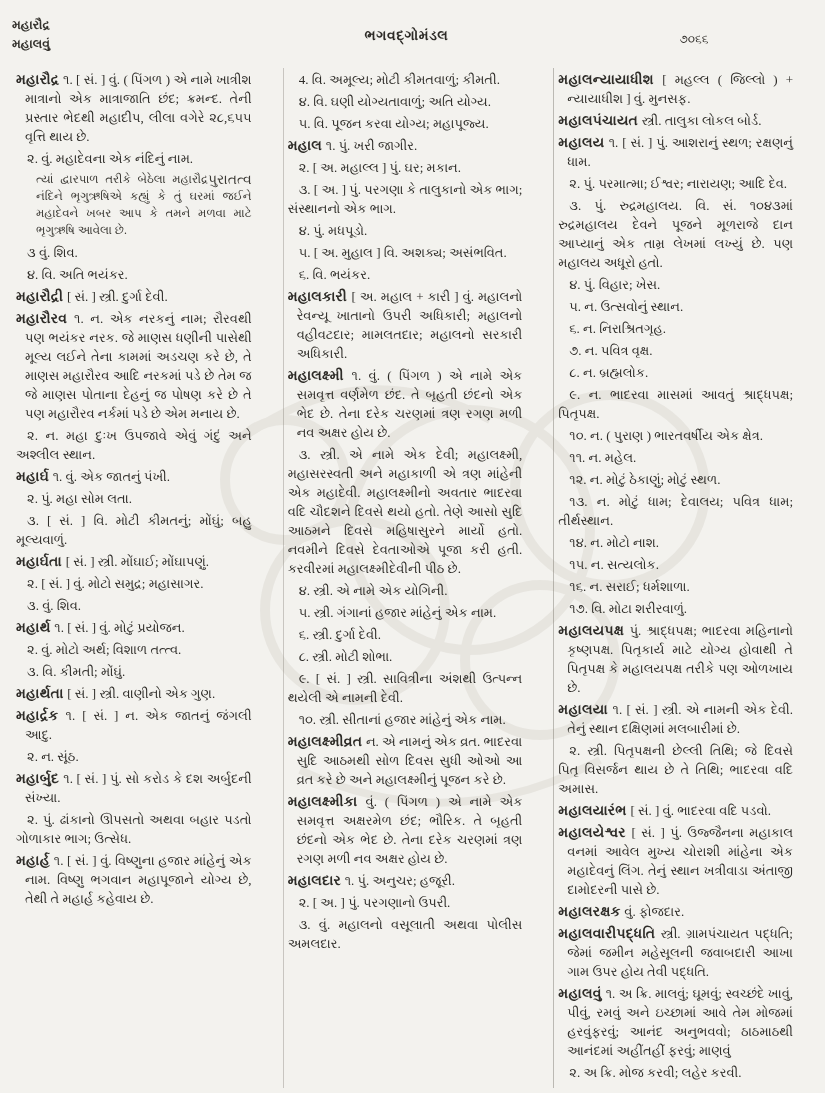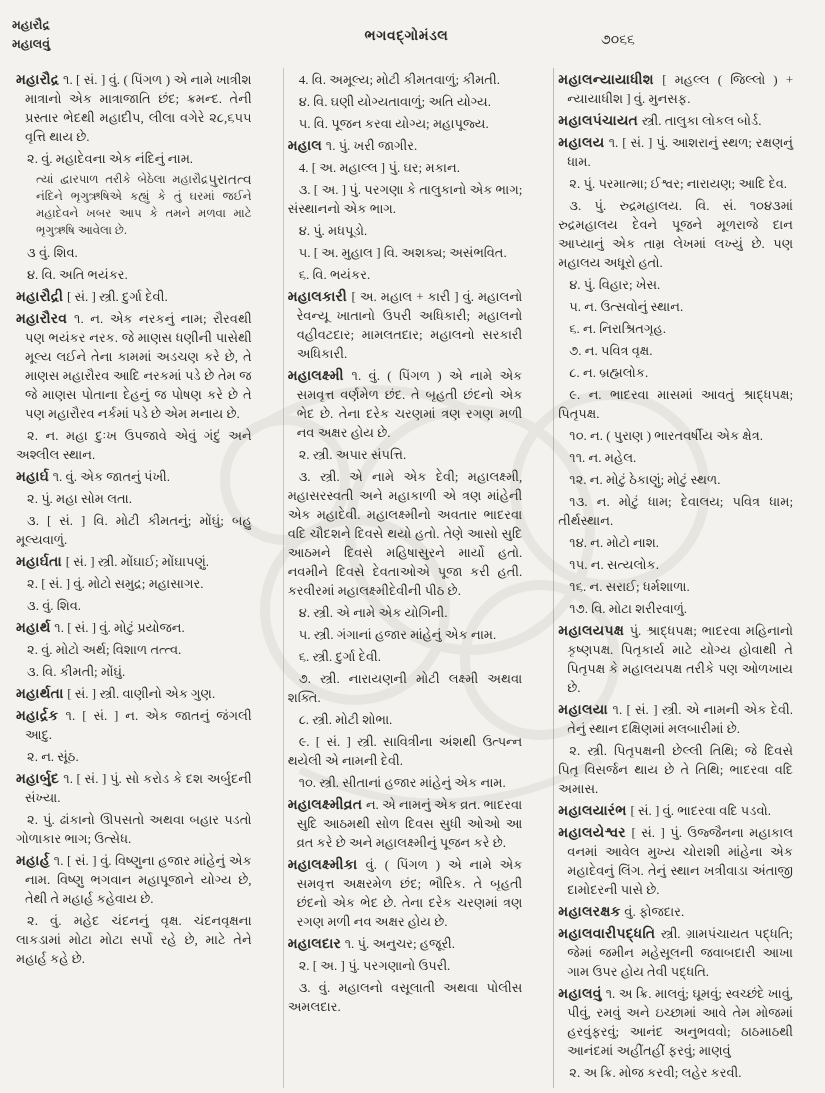--- a/index.html
+++ b/index.html
@@ -31,23 +31,23 @@
   .running-head{
     width:200px;
     font-size:12.5px;font-weight:bold;line-height:1.5;
     color:#33312c;
   }
   .title-wrap{
     flex:1;text-align:center;padding-top:12px;
     font-size:14px;font-weight:bold;letter-spacing:.5px;
   }
   .pageno-wrap{
-    width:200px;text-align:left;padding-top:16px;padding-right:14px;
+    width:200px;text-align:center;padding-top:16px;padding-right:14px;
     box-sizing:border-box;
-    font-size:14px;
+    font-size:12px;
   }
   .columns{
     position:relative;z-index:1;
     display:flex;
     height:1020px;
     overflow:hidden;
     gap:23px;
   }
   .col{
     width:33.33%;
@@ -118,40 +118,37 @@
         <p class="para sense"><span>૩. વું. શિવ.</span></p>
         <p class="para entry"><span class="headword">મહાર્થ </span><span>૧. [ સં. ] વું. મોટું પ્રયોજન.</span></p>
         <p class="para sense"><span>૨. વું. મોટો અર્થ; વિશાળ તત્ત્વ.</span></p>
         <p class="para sense"><span>૩. વિ. કીમતી; મોંઘું.</span></p>
         <p class="para entry"><span class="headword">મહાર્થતા </span><span>[ સં. ] સ્ત્રી. વાણીનો એક ગુણ.</span></p>
         <p class="para entry"><span class="headword">મહાર્દ્રક </span><span>૧. [ સં. ] ન. એક જાતનું જંગલી આદુ.</span></p>
         <p class="para sense"><span>૨. ન. સૂંઠ.</span></p>
         <p class="para entry"><span class="headword">મહાર્બુદ </span><span>૧. [ સં. ] પું. સો કરોડ કે દશ અર્બુદની સંખ્યા.</span></p>
         <p class="para sense"><span>૨. પું. ઢાંકાનો ઊપસતો અથવા બહાર પડતો ગોળાકાર ભાગ; ઉત્સેધ.</span></p>
         <p class="para entry"><span class="headword">મહાર્હ </span><span>૧. [ સં. ] વું. વિષ્ણુના હજાર માંહેનું એક નામ. વિષ્ણુ ભગવાન મહાપૂજાને યોગ્ય છે, તેથી તે મહાર્હ કહેવાય છે.</span></p>
-        <p class="para sense"><span>૨. વું. મહેદ ચંદનનું વૃક્ષ. ચંદનવૃક્ષના લાકડામાં મોટા મોટા સર્પો રહે છે, માટે તેને મહાર્હ કહે છે.</span></p>
       </div>
     <div class="col c2">
         <p class="para sense"><span>4. વિ. અમૂલ્ય; મોટી કીમતવાળું; કીમતી.</span></p>
         <p class="para sense"><span>૪. વિ. ઘણી યોગ્યતાવાળું; અતિ યોગ્ય.</span></p>
         <p class="para sense"><span>૫. વિ. પૂજન કરવા યોગ્ય; મહાપૂજ્ય.</span></p>
         <p class="para entry"><span class="headword">મહાલ </span><span>૧. પું. ખરી જાગીર.</span></p>
-        <p class="para sense"><span>4. [ અ. મહાલ્લ ] પું. ઘર; મકાન.</span></p>
+        <p class="para sense"><span>૨. [ અ. મહાલ્લ ] પું. ઘર; મકાન.</span></p>
         <p class="para sense"><span>૩. [ અ. ] પું. પરગણા કે તાલુકાનો એક ભાગ; સંસ્થાનનો એક ભાગ.</span></p>
         <p class="para sense"><span>૪. પું. મધપૂડો.</span></p>
         <p class="para sense"><span>૫. [ અ. મુહાલ ] વિ. અશક્ય; અસંભવિત.</span></p>
         <p class="para sense"><span>૬. વિ. ભયંકર.</span></p>
         <p class="para entry"><span class="headword">મહાલકારી </span><span>[ અ. મહાલ + કારી ] વું. મહાલનો રેવન્યૂ ખાતાનો ઉપરી અધિકારી; મહાલનો વહીવટદાર; મામલતદાર; મહાલનો સરકારી અધિકારી.</span></p>
         <p class="para entry"><span class="headword">મહાલક્ષ્મી </span><span>૧. વું. ( પિંગળ ) એ નામે એક સમવૃત્ત વર્ણમેળ છંદ. તે બૃહતી છંદનો એક ભેદ છે. તેના દરેક ચરણમાં ત્રણ રગણ મળી નવ અક્ષર હોય છે.</span></p>
-        <p class="para sense"><span>૨. સ્ત્રી. અપાર સંપત્તિ.</span></p>
         <p class="para sense"><span>૩. સ્ત્રી. એ નામે એક દેવી; મહાલક્ષ્મી, મહાસરસ્વતી અને મહાકાળી એ ત્રણ માંહેની એક મહાદેવી. મહાલક્ષ્મીનો અવતાર ભાદરવા વદિ ચૌદશને દિવસે થયો હતો. તેણે આસો સુદિ આઠમને દિવસે મહિષાસુરને માર્યો હતો. નવમીને દિવસે દેવતાઓએ પૂજા કરી હતી. કરવીરમાં મહાલક્ષ્મીદેવીની પીઠ છે.</span></p>
         <p class="para sense"><span>૪. સ્ત્રી. એ નામે એક યોગિની.</span></p>
         <p class="para sense"><span>૫. સ્ત્રી. ગંગાનાં હજાર માંહેનું એક નામ.</span></p>
         <p class="para sense"><span>૬. સ્ત્રી. દુર્ગા દેવી.</span></p>
-        <p class="para sense"><span>૭. સ્ત્રી. નારાયણની મોટી લક્ષ્મી અથવા શક્તિ.</span></p>
         <p class="para sense"><span>૮. સ્ત્રી. મોટી શોભા.</span></p>
         <p class="para sense"><span>૯. [ સં. ] સ્ત્રી. સાવિત્રીના અંશથી ઉત્પન્ન થયેલી એ નામની દેવી.</span></p>
         <p class="para sense"><span>૧૦. સ્ત્રી. સીતાનાં હજાર માંહેનું એક નામ.</span></p>
         <p class="para entry"><span class="headword">મહાલક્ષ્મીવ્રત </span><span>ન. એ નામનું એક વ્રત. ભાદરવા સુદિ આઠમથી સોળ દિવસ સુધી ઓઓ આ વ્રત કરે છે અને મહાલક્ષ્મીનું પૂજન કરે છે.</span></p>
         <p class="para entry"><span class="headword">મહાલક્ષ્મીકા </span><span>વું. ( પિંગળ ) એ નામે એક સમવૃત્ત અક્ષરમેળ છંદ; ભૌરિક. તે બૃહતી છંદનો એક ભેદ છે. તેના દરેક ચરણમાં ત્રણ રગણ મળી નવ અક્ષર હોય છે.</span></p>
         <p class="para entry"><span class="headword">મહાલદાર </span><span>૧. પું. અનુચર; હજૂરી.</span></p>
         <p class="para sense"><span>૨. [ અ. ] પું. પરગણાનો ઉપરી.</span></p>
         <p class="para sense"><span>૩. વું. મહાલનો વસૂલાતી અથવા પોલીસ અમલદાર.</span></p>
       </div>
     <div class="col c3">

